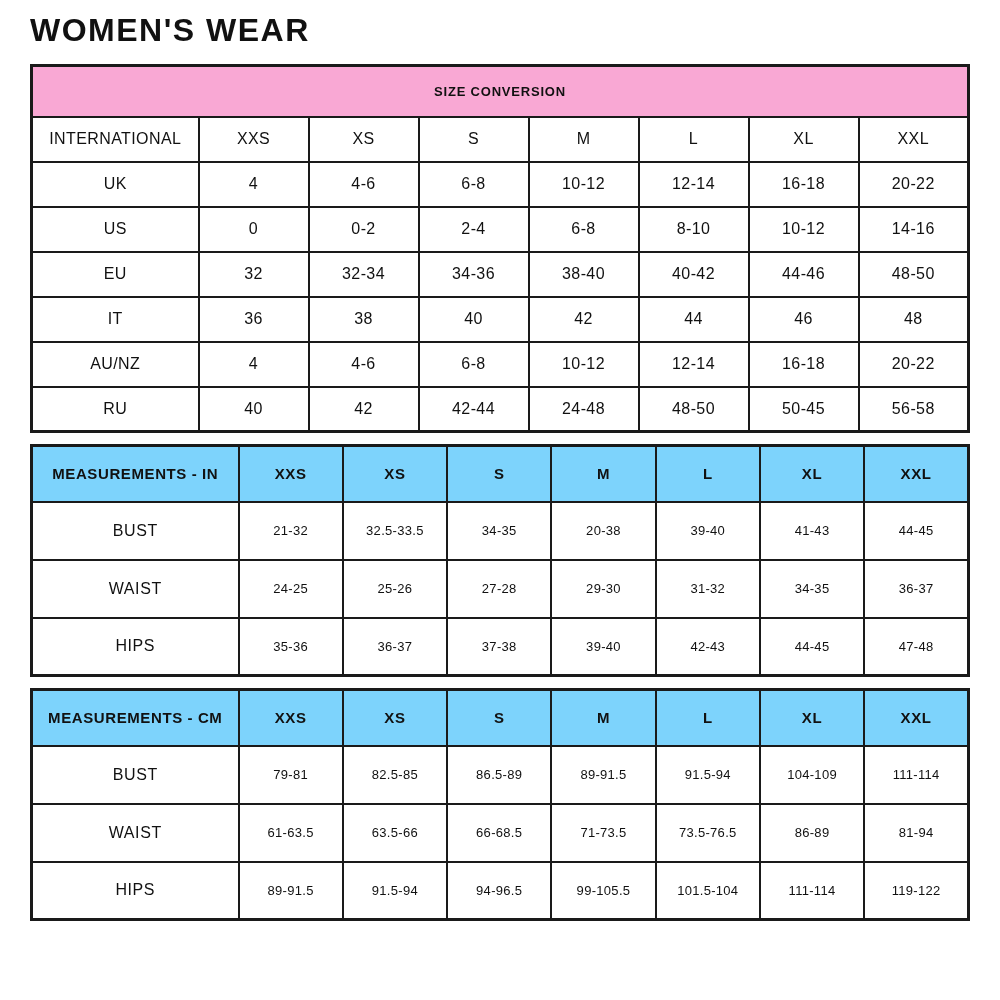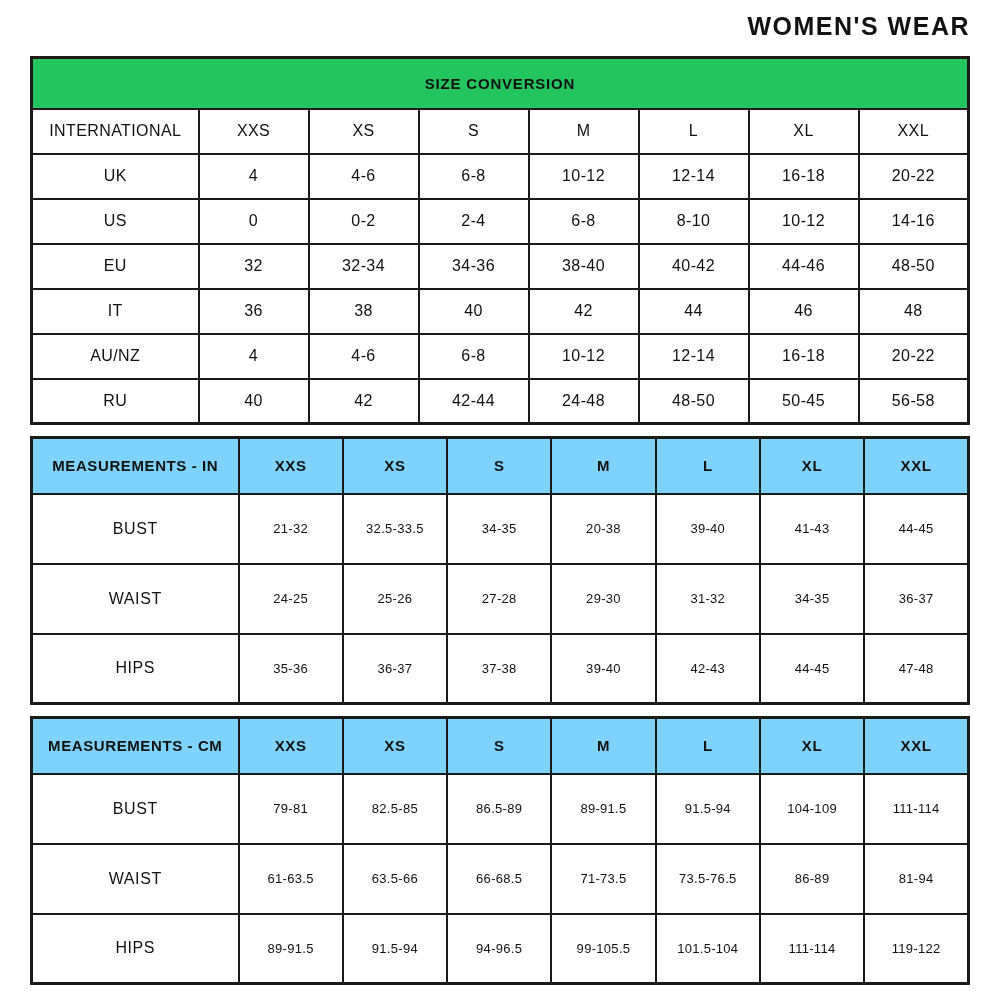--- a/index.html
+++ b/index.html
@@ -9,60 +9,60 @@
     color: #111111;
   }
   .page {
     width: 1000px;
     height: 1000px;
     padding: 12px 30px 0 30px;
     background: #ffffff;
     overflow: hidden;
   }
   .page-title {
-    text-align: right;
-    font-size: 25px;
+    text-align: left;
+    font-size: 32px;
     font-weight: 700;
     letter-spacing: 1.5px;
     color: #111111;
     margin-bottom: 15px;
   }
   table {
     width: 940px;
     border-collapse: collapse;
     table-layout: fixed;
     border: 3px solid #1a1a1a;
     margin-bottom: 11px;
   }
   td, th {
     border: 2px solid #1a1a1a;
     text-align: center;
     vertical-align: middle;
     font-weight: 400;
   }
   
   .t-conv .band {
-    background: #22c55e;
+    background: #f9a8d4;
     height: 51px;
-    font-size: 15px;
+    font-size: 13px;
     font-weight: 700;
     letter-spacing: 0.8px;
   }
   .t-conv td { height: 45px; font-size: 16px; letter-spacing: 0.4px; }
   .t-conv col.c-label { width: 167px; }
   
   .t-meas col.c-label { width: 207px; }
   .t-meas th {
     background: #7dd3fc;
     height: 56px;
     font-size: 15px;
     font-weight: 700;
     letter-spacing: 0.6px;
   }
-  .t-meas td { height: 70px; font-size: 13px; letter-spacing: 0.3px; }
+  .t-meas td { height: 58px; font-size: 13px; letter-spacing: 0.3px; }
   .t-meas td.row-label { font-size: 16px; letter-spacing: 0.6px; }
 </style>
 </head>
 <body>
 
 <div class="page">
 
   <div class="page-title">WOMEN'S WEAR</div>
 
   <table class="t-conv">

